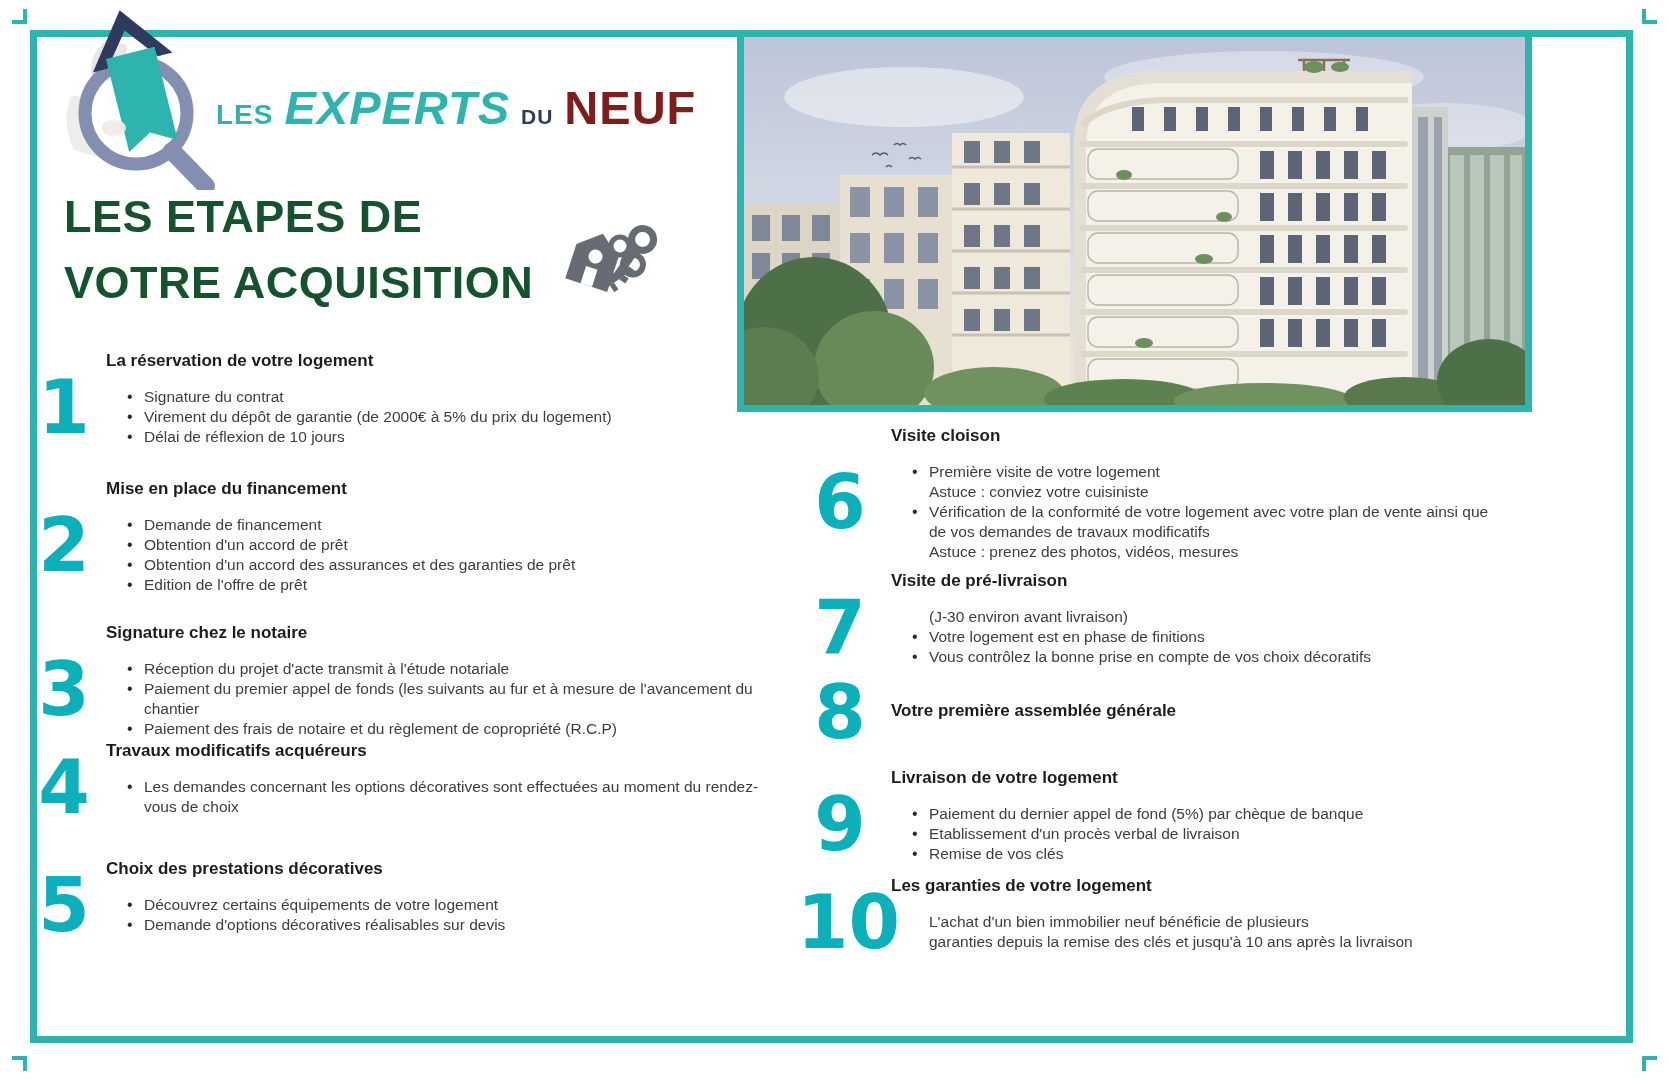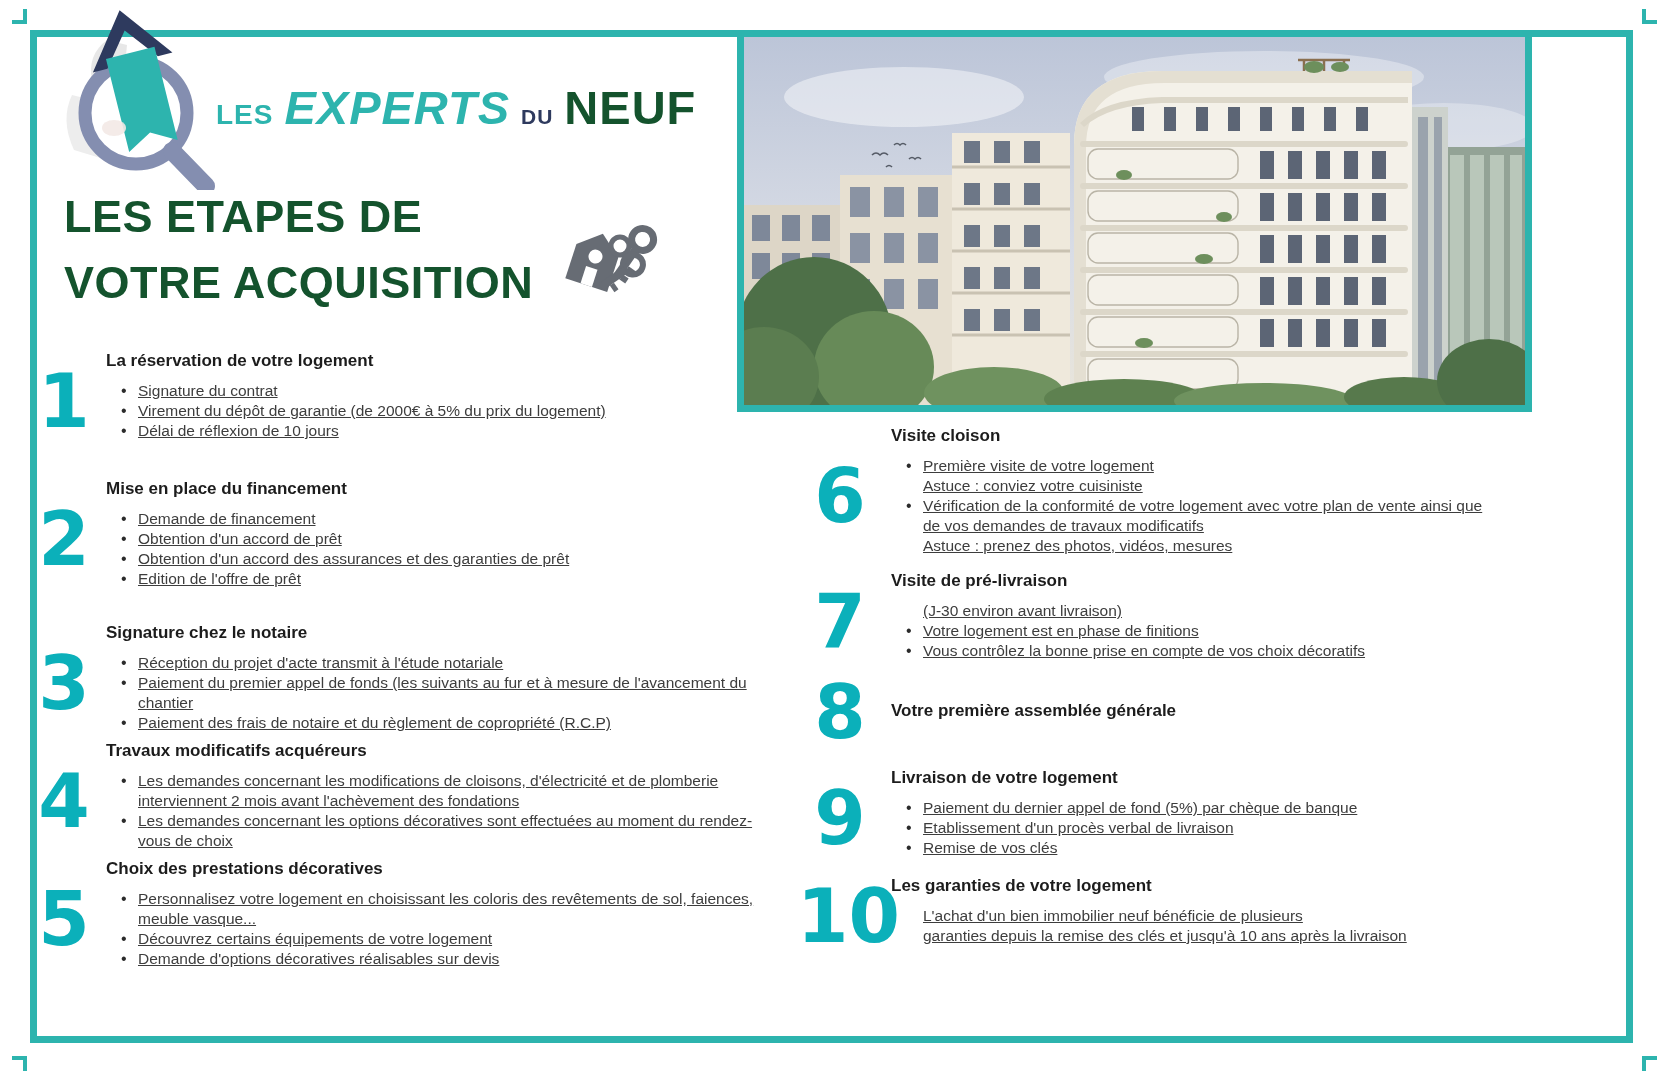--- a/index.html
+++ b/index.html
@@ -16,21 +16,21 @@
   .mark.tr{left:1642px;top:9px;border-left:4px solid #2db4ae;border-bottom:4px solid #2db4ae;}
   .mark.bl{left:12px;top:1056px;border-right:4px solid #2db4ae;border-top:4px solid #2db4ae;}
   .mark.br{left:1642px;top:1056px;border-left:4px solid #2db4ae;border-top:4px solid #2db4ae;}
 
   
   .logo-graphic{position:absolute;left:52px;top:0px;width:168px;height:190px;z-index:3;}
   .logo-words{position:absolute;left:216px;top:80px;display:flex;align-items:baseline;gap:11px;z-index:3;white-space:nowrap;}
   .lw-les{font-size:28px;font-weight:700;color:#2db4ae;letter-spacing:1px;}
   .lw-experts{font-size:47px;font-weight:700;color:#2db4ae;letter-spacing:1px;font-style:italic;}
   .lw-du{font-size:21px;font-weight:700;color:#2e3a5e;letter-spacing:1px;}
-  .lw-neuf{font-size:47px;font-weight:700;color:#14532d;letter-spacing:1px;}
+  .lw-neuf{font-size:47px;font-weight:700;color:#7f1d1d;letter-spacing:1px;}
 
   
   .title{position:absolute;left:64px;top:184px;z-index:2;color:#14532d;
     font-size:45px;font-weight:700;line-height:66px;letter-spacing:0.5px;}
   .keys-icon{position:absolute;left:558px;top:216px;width:118px;height:88px;z-index:2;}
 
   
   .photo{position:absolute;left:737px;top:30px;width:781px;height:368px;
     border:7px solid #2db4ae;box-sizing:content-box;z-index:2;background:#dfe3ea;}
   .photo svg{display:block;}
@@ -40,21 +40,21 @@
   .step.left{left:30px;width:766px;}
   .step.right{left:797px;width:716px;}
   .num{font-family:"DejaVu Sans", sans-serif;font-weight:700;color:#0bb0ba;
     font-size:74px;line-height:74px;text-align:center;flex:0 0 auto;}
   .step.left .num{width:68px;}
   .step.right .num{width:86px;}
   .stext{margin-left:8px;flex:1 1 auto;}
   .step.left .stext{max-width:682px;}
   .step.right .stext{max-width:616px;}
   .shead{font-size:17px;font-weight:700;color:#1c1c1c;line-height:21px;margin-bottom:3px;}
-  ul.slist{list-style:none;margin:10px;padding:0;text-decoration:underline;}
+  ul.slist{list-style:none;margin:16px;padding:0;}
   ul.slist li{position:relative;padding-left:22px;font-size:15.5px;line-height:20px;color:#3d3d3d;}
   ul.slist li.bullet::before{content:"•";position:absolute;left:5px;top:0px;color:#2b2b2b;font-size:16px;}
 </style>
 </head>
 <body>
 
 <div class="frame"></div>
 <div class="mark tl"></div>
 <div class="mark tr"></div>
 <div class="mark bl"></div>
@@ -315,32 +315,30 @@
       <li class="bullet">Paiement des frais de notaire et du règlement de copropriété (R.C.P)</li>
     </ul>
   </div>
 </div>
 
 <div class="step left" style="top:740px">
   <div class="num">4</div>
   <div class="stext">
     <div class="shead">Travaux modificatifs acquéreurs</div>
     <ul class="slist">
-      <li class="bullet">Les demandes concernant les modifications de cloisons, d'électricité et de plomberie interviennent 2 mois avant l'achèvement des fondations</li>
       <li class="bullet">Les demandes concernant les options décoratives sont effectuées au moment du rendez-vous de choix</li>
     </ul>
   </div>
 </div>
 
 <div class="step left" style="top:858px">
   <div class="num">5</div>
   <div class="stext">
     <div class="shead">Choix des prestations décoratives</div>
     <ul class="slist">
-      <li class="bullet">Personnalisez votre logement en choisissant les coloris des revêtements de sol, faiences, meuble vasque...</li>
       <li class="bullet">Découvrez certains équipements de votre logement</li>
       <li class="bullet">Demande d'options décoratives réalisables sur devis</li>
     </ul>
   </div>
 </div>
 
 <div class="step right" style="top:425px">
   <div class="num">6</div>
   <div class="stext">
     <div class="shead">Visite cloison</div>

